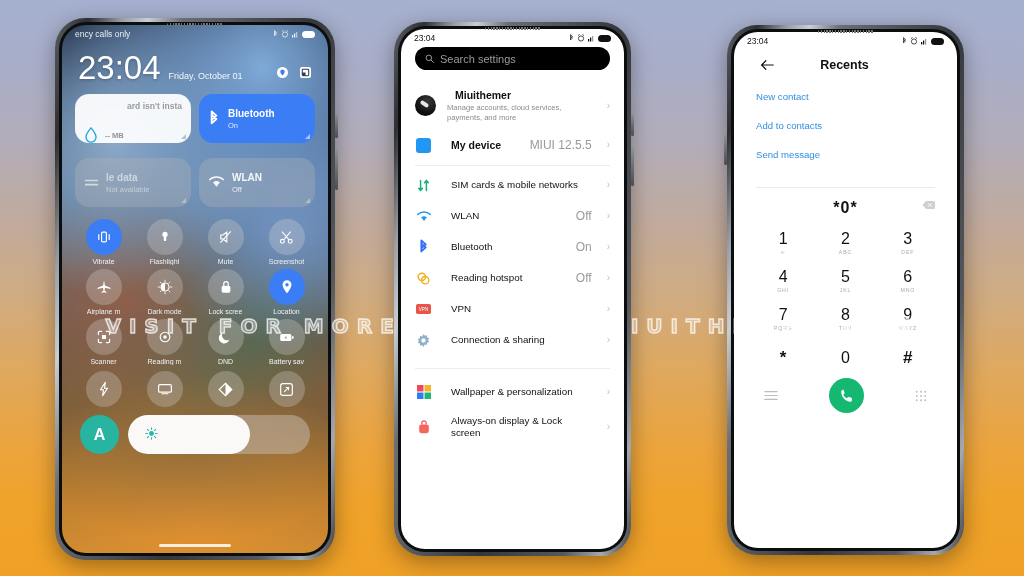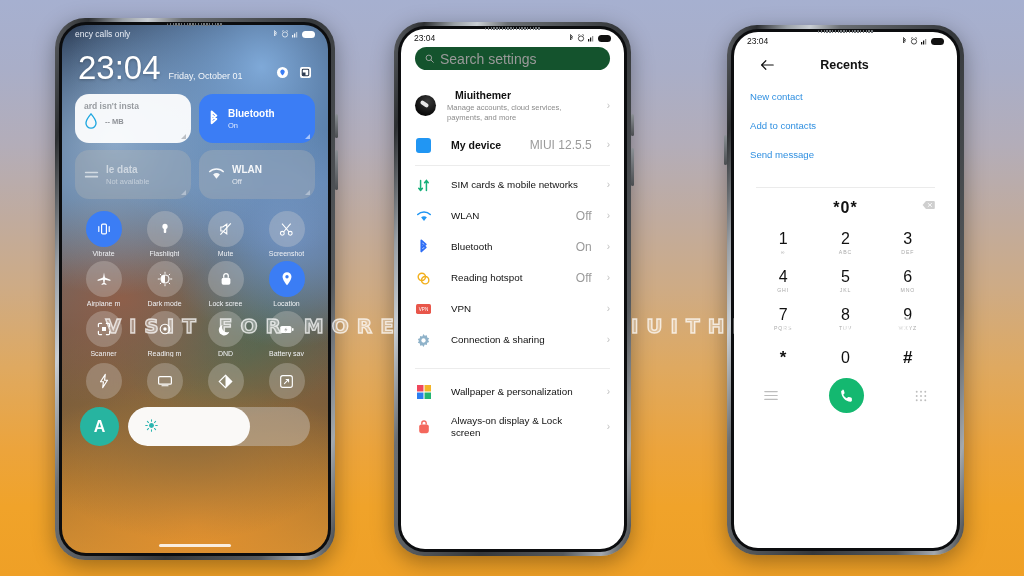--- a/index.html
+++ b/index.html
@@ -110,43 +110,43 @@
           font-size:16px;font-weight:600;color:#fff; }
   .bright { flex:1; height:39px; border-radius:20px; background:rgba(205,200,195,.45); position:relative; overflow:hidden; }
   .bright-fill { position:absolute; left:0; top:0; bottom:0; width:67%; background:rgba(255,255,255,.94); border-radius:20px; }
   .bright-ico { position:absolute; left:17px; top:50%; transform:translateY(-50%); }
   .homebar { position:absolute; bottom:6px; left:50%; transform:translateX(-50%); width:72px;height:3px;border-radius:2px;background:rgba(255,255,255,.85); }
 
   
   #screen2 { background:#fff; color:#1b1b1b; }
   #screen2 .statusbar { color:#111; }
   .set-title { text-align:center; font-size:13.5px; font-weight:600; padding:10px 0 9px; letter-spacing:.2px; }
-  .searchbar { margin:0 14px 12px; height:23px; border-radius:12px; background:#14532d;
-      display:flex; align-items:center; gap:6px; padding:0 10px; color:#9a9a9a; font-size:14px; }
+  .searchbar { margin:0 14px 12px; height:23px; border-radius:12px; background:#000000;
+      display:flex; align-items:center; gap:6px; padding:0 10px; color:#9a9a9a; font-size:11px; }
   .setlist { }
   .srow { display:flex; align-items:center; gap:11px; padding:7px 14px; min-height:30px; }
   .srow-ico { width:17px; height:17px; flex:0 0 17px; display:flex; align-items:center; justify-content:center; }
   .srow-txt { flex:1; min-width:0; }
   .srow-title { font-size:9.8px; color:#111; line-height:1.25;padding-left:8px; }
   .srow-title.big { font-size:10.5px; font-weight:600; }
   .srow-sub { font-size:7.6px; color:#8b8b8b; line-height:1.3; margin-top:1px; }
   .srow-val { font-size:12px; color:#9a9a9a; margin-right:4px; }
   .chev { color:#c2c2c2; font-size:10px; line-height:1; }
   .divider { height:1px; background:#ececec; margin:4px 14px 4px 14px; }
   .avatar { width:21px;height:21px;border-radius:50%;
       background: radial-gradient(circle at 60% 30%, #3a3a3a 0%, #0a0a0a 70%); position:relative; overflow:hidden; flex:0 0 21px;}
   .avatar:after{content:"";position:absolute;left:5px;top:7px;width:9px;height:4px;background:#e8e8e8;transform:rotate(35deg);border-radius:2px;}
   .sq-blue { width:15px;height:15px;border-radius:3px;background:#2196f3; }
 
   
   #screen3 { background:#fff; color:#111; }
   #screen3 .statusbar { color:#111; }
   .dial-head { display:flex; align-items:center; padding:8px 26px 4px; }
   .dial-title { flex:1; text-align:center; font-size:12.5px; font-weight:600; margin-left:-16px; }
-  .dial-actions { padding:6px 16px 0; }
+  .dial-actions { padding:6px 22px 0; }
   .dial-action { color:#2f8fe0; font-size:9.6px; padding:9px 0; }
   .dial-sep { height:1px; background:#ebebeb; margin:18px 22px 0; }
   .numdisp { display:flex; align-items:center; justify-content:center; position:relative; padding:11px 0 4px; }
   .numdisp .num { font-size:16px; font-weight:600; letter-spacing:1px; }
   .bksp { position:absolute; right:22px; top:50%; transform:translateY(-50%); }
   .keypad { display:grid; grid-template-columns:repeat(3,1fr); row-gap:1px; padding:4px 18px 0; }
   .key { display:flex; flex-direction:column; align-items:center; justify-content:center; height:37px; }
   .key-d { font-size:16px; font-weight:400; line-height:1; color:#111; }
   .key-s { font-size:5.2px; letter-spacing:.9px; color:#aaa; margin-top:2.5px; height:7px; }
   .key-sym { font-size:17px; font-weight:600; line-height:1; color:#111; }
@@ -208,22 +208,22 @@
           <svg width="13" height="13" viewBox="0 0 20 20">
               <rect x="1.5" y="1.5" width="17" height="17" rx="3" fill="#fff"></rect>
               <rect x="5" y="5" width="10" height="10" rx="1.5" fill="none" stroke="#2d3b50" stroke-width="1.6"></rect>
               <rect x="5" y="10" width="5" height="5" fill="#2d3b50"></rect>
             </svg>
         </div>
       </div>
 
       <div class="bigcards">
         <div class="bigcard white">
-          <div class="bc-title" style="text-align:left;opacity:.55;">ard isn't insta</div>
-          <div class="bc-flex" style="height:auto;margin-top:2px;">
+          <div class="bc-title" style="text-align:right;opacity:.55;">ard isn't insta</div>
+          <div class="bc-flex" style="height:auto;margin-top:16px;">
             <svg width="14" height="16" viewBox="0 0 16 19">
                 <path d="M8 1C8 1 2 8 2 12a6 6 0 0012 0C14 8 8 1 8 1z" fill="none" stroke="#1fa7e0" stroke-width="1.6"></path>
               </svg>
             <div class="bc-sub" style="opacity:.6;font-weight:600;">-- MB</div>
           </div>
           <div class="bc-corner"></div>
         </div>
         <div class="bigcard blue">
           <div class="bc-flex">
             <span class="bc-ico">
@@ -233,21 +233,21 @@
               </span>
             <div>
               <div class="bc-title" style="font-size:10px;">Bluetooth</div>
               <div class="bc-sub">On</div>
             </div>
           </div>
           <div class="bc-corner"></div>
         </div>
       </div>
 
-      <div class="bigcards" style="padding-top:7px;">
+      <div class="bigcards" style="padding-top:15px;">
         <div class="bigcard dim">
           <div class="bc-flex">
             <span class="bc-ico">
                 <svg width="15" height="12" viewBox="0 0 18 14">
                   <rect x="1" y="3" width="16" height="2" rx="1" fill="rgba(255,255,255,.6)"></rect>
                   <rect x="1" y="8" width="16" height="2" rx="1" fill="rgba(255,255,255,.6)"></rect>
                 </svg>
               </span>
             <div>
               <div class="bc-title" style="font-size:10px;">le data</div>

